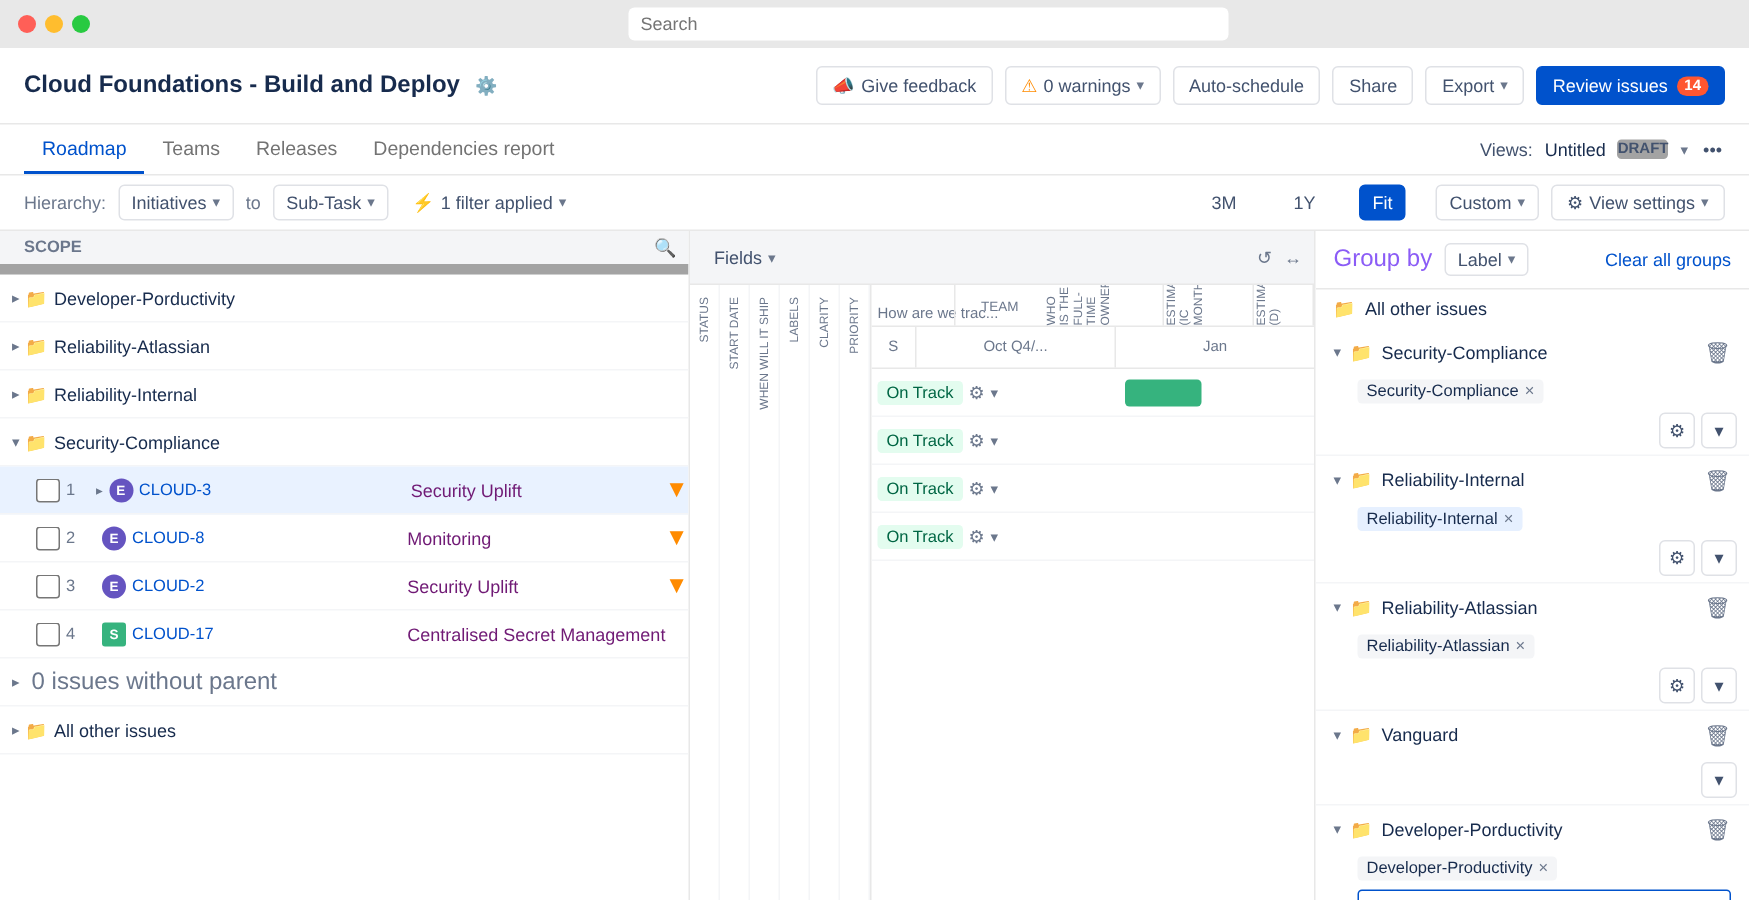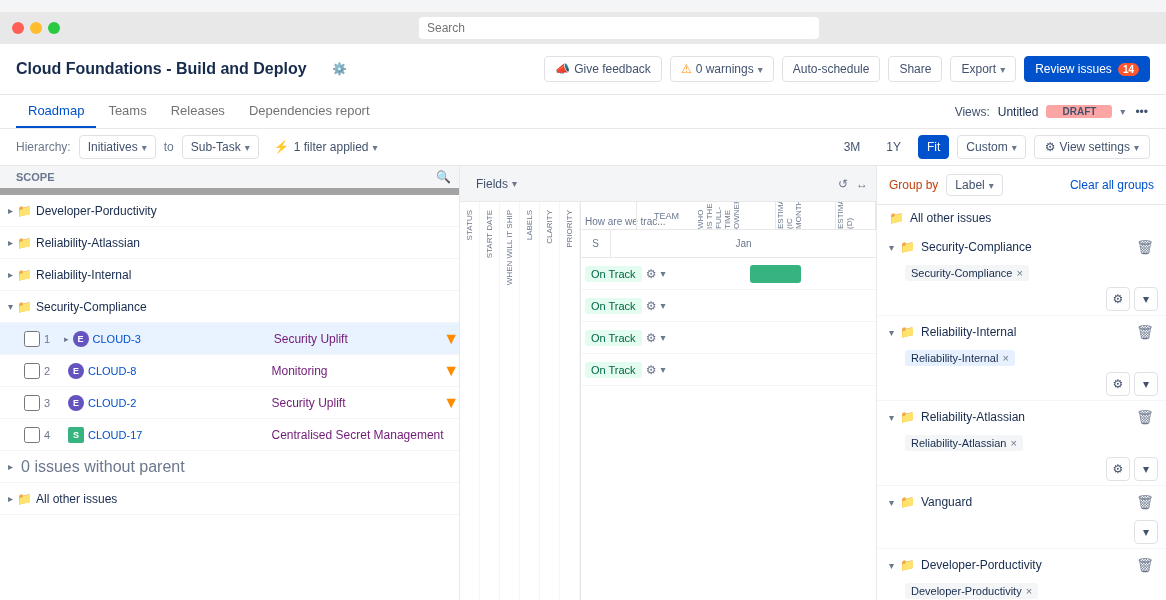--- a/index.html
+++ b/index.html
@@ -1,52 +1,52 @@
 <!DOCTYPE html>
 <html><head>
   <meta charset="utf-8">
   <style>
     * { box-sizing: border-box; margin: 0; padding: 0; }
     body { font-family: -apple-system, BlinkMacSystemFont, 'Segoe UI', sans-serif; font-size: 12px; background: #f4f5f7; overflow: hidden; }
 
     
-    .titlebar { background: #e8e8e8; height: 32px; display: flex; align-items: center; padding: 0 12px; gap: 24px; margin-top: 12px; }
+    .titlebar { background: #e8e8e8; height: 32px; display: flex; align-items: center; padding: 0 12px; gap: 24px; }
     .titlebar-dots { display: flex; gap: 6px; }
     .dot { width: 12px; height: 12px; border-radius: 50%; }
     .dot-red { background: #ff5f57; }
     .dot-yellow { background: #ffbd2e; }
     .dot-green { background: #28ca41; }
     .titlebar-search { flex: 1; max-width: 400px; margin: 0 auto; }
     .titlebar-search input { width: 100%; height: 22px; border-radius: 4px; border: none; background: #fff; padding: 0 8px; font-size: 12px; }
 
     
     .app { background: #fff; height: 568px; display: flex; flex-direction: column; }
 
     
     .header { display: flex; align-items: center; padding: 12px 16px; border-bottom: 1px solid #e8e8e8; gap: 8px; }
-    .header-title { font-size: 16px; font-weight: 600; color: #172b4d; flex: 1; display: flex; align-items: flex-start; gap: 24px; }
+    .header-title { font-size: 16px; font-weight: 600; color: #172b4d; flex: 1; display: flex; align-items: flex-start; gap: 8px; }
     .header-actions { display: flex; align-items: center; gap: 8px; }
     .btn { padding: 5px 10px; border-radius: 4px; border: 1px solid #dfe1e6; background: #fff; cursor: pointer; font-size: 12px; color: #42526e; display: flex; align-items: center; gap: 4px; white-space: nowrap; }
     .btn-primary { background: #0052cc; color: #fff; border-color: #0052cc; }
     .btn-warning { background: #fff; border-color: #dfe1e6; color: #42526e; }
     .badge { background: #ff5630; color: #fff; border-radius: 10px; padding: 1px 5px; font-size: 10px; font-weight: bold; }
 
     
     .nav-tabs { display: flex; align-items: center; padding: 0 16px; border-bottom: 1px solid #e8e8e8; }
     .nav-tab { padding: 8px 12px; font-size: 13px; color: #737373; cursor: pointer; border-bottom: 2px solid transparent; }
     .nav-tab.active { color: #0052cc; border-bottom-color: #0052cc; font-weight: 500; }
     .nav-views { margin-left: auto; display: flex; align-items: center; gap: 8px; font-size: 12px; color: #42526e; }
 
     
     .toolbar { display: flex; align-items: center; padding: 6px 16px; border-bottom: 1px solid #e8e8e8; gap: 8px; }
     .hierarchy-label { font-size: 12px; color: #6b778c; }
     .select-btn { padding: 4px 8px; border-radius: 4px; border: 1px solid #dfe1e6; background: #fff; cursor: pointer; font-size: 12px; color: #42526e; display: flex; align-items: center; gap: 4px; }
     .to-label { font-size: 12px; color: #6b778c; }
     .filter-btn { padding: 4px 8px; border-radius: 4px; border: none; background: none; cursor: pointer; font-size: 12px; color: #42526e; display: flex; align-items: center; gap: 4px; }
-    .timeline-controls { margin-left: auto; display: flex; align-items: center; gap: 8px; }
+    .timeline-controls { margin-left: auto; display: flex; align-items: center; gap: 20px; }
     .time-btn { padding: 4px 8px; border-radius: 4px; border: 1px solid transparent; background: none; cursor: pointer; font-size: 12px; color: #42526e; }
     .time-btn.active { background: #0052cc; color: #fff; border-color: #0052cc; }
     .view-settings-btn { padding: 4px 10px; border-radius: 4px; border: 1px solid #dfe1e6; background: #fff; cursor: pointer; font-size: 12px; color: #42526e; display: flex; align-items: center; gap: 4px; }
 
     
     .main { display: flex; flex: 1; overflow: hidden; }
 
     
     .issue-panel { width: 460px; flex-shrink: 0; border-right: 1px solid #e8e8e8; overflow-y: auto; overflow-x: hidden; }
 
@@ -70,21 +70,21 @@
     .group-label { font-size: 12px; font-weight: 500; color: #172b4d; }
 
     
     .gantt-panel { flex: 1; overflow: hidden; position: relative; }
     .gantt-header { display: flex; align-items: center; padding: 4px 8px; border-bottom: 1px solid #e8e8e8; background: #f4f5f7; height: 36px; }
     .fields-btn { padding: 4px 8px; border: none; background: none; cursor: pointer; font-size: 12px; color: #42526e; display: flex; align-items: center; gap: 4px; }
 
     
     .group-panel { width: 290px; flex-shrink: 0; border-left: 1px solid #e8e8e8; overflow-y: auto; background: #fff; }
     .group-panel-header { display: flex; align-items: center; padding: 8px 12px; border-bottom: 1px solid #e8e8e8; }
-    .group-by-label { font-size: 12px; color: #c2410c; }
+    .group-by-label { font-size: 16px; color: #8b5cf6; }
     .label-select { padding: 3px 8px; border-radius: 4px; border: 1px solid #dfe1e6; background: #fff; cursor: pointer; font-size: 12px; color: #42526e; display: flex; align-items: center; gap: 4px; }
     .clear-groups { margin-left: auto; font-size: 12px; color: #0052cc; cursor: pointer; }
 
     
     .group-item { border-bottom: 1px solid #f4f5f7; }
     .group-item-header { display: flex; align-items: center; padding: 8px 12px; cursor: pointer; gap: 6px; }
     .group-item-title { font-size: 12px; font-weight: 500; color: #172b4d; flex: 1; }
     .group-item-delete { color: #6b778c; cursor: pointer; font-size: 14px; }
     .group-tag { display: inline-flex; align-items: center; gap: 4px; background: #f4f5f7; border-radius: 3px; padding: 2px 6px; font-size: 11px; color: #172b4d; margin: 2px 4px 4px 28px; }
     .group-tag-x { color: #6b778c; cursor: pointer; }
@@ -154,21 +154,21 @@
   </div>
 
   <div class="nav-tabs">
     <div class="nav-tab active">Roadmap</div>
     <div class="nav-tab">Teams</div>
     <div class="nav-tab">Releases</div>
     <div class="nav-tab">Dependencies report</div>
     <div class="nav-views">
       <span>Views:</span>
       <span style="font-weight:500;color:#172b4d;">Untitled</span>
-      <span style="background:#fca5a5;color:#42526e;padding:1px 16px;border-radius:3px;font-size:10px;font-weight:bold;">DRAFT</span>
+      <span style="background:#a3a3a3;color:#42526e;padding:1px 0;border-radius:3px;font-size:10px;font-weight:bold;">DRAFT</span>
       <span class="chevron chevron-down"></span>
       <button class="btn" style="border:none;background:none;padding:2px;">•••</button>
     </div>
   </div>
 
   <div class="toolbar">
     <span class="hierarchy-label">Hierarchy:</span>
     <button class="select-btn">
       <span>Initiatives</span>
       <span class="chevron chevron-down"></span>
@@ -323,20 +323,21 @@
             <div style="position:absolute;right:0;top:0;display:flex;height:100%;">
               <div style="width:60px;border-left:1px solid #e8e8e8;display:flex;align-items:center;justify-content:center;font-size:9px;color:#6b778c;">TEAM</div>
               <div style="width:80px;border-left:1px solid #e8e8e8;writing-mode:vertical-rl;transform:rotate(180deg);font-size:8px;color:#6b778c;overflow:hidden;max-height:60px;">WHO IS THE FULL-TIME OWNER?</div>
               <div style="width:60px;border-left:1px solid #e8e8e8;writing-mode:vertical-rl;transform:rotate(180deg);font-size:8px;color:#6b778c;overflow:hidden;max-height:60px;">ESTIMATE (IC MONTHS)</div>
               <div style="width:40px;border-left:1px solid #e8e8e8;writing-mode:vertical-rl;transform:rotate(180deg);font-size:8px;color:#6b778c;overflow:hidden;max-height:60px;">ESTIMATES (D)</div>
             </div>
           </div>
 
           <div style="height:28px;border-bottom:1px solid #e8e8e8;display:flex;">
             <div style="flex:0 0 30px;border-right:1px solid #e8e8e8;display:flex;align-items:center;justify-content:center;font-size:10px;color:#6b778c;">S</div>
+            <div style="flex:1;border-right:1px solid #e8e8e8;display:flex;align-items:center;justify-content:center;font-size:10px;color:#6b778c;">Oct Q4/...</div>
             <div style="flex:1;display:flex;align-items:center;justify-content:center;font-size:10px;color:#6b778c;">Jan</div>
           </div>
 
           <div style="position:relative;">
 
             <div style="height:32px;display:flex;align-items:center;border-bottom:1px solid #f4f5f7;padding:0 4px;gap:4px;">
               <span class="track-badge">On Track</span>
               <span style="color:#6b778c;cursor:pointer;font-size:12px;">⚙</span>
               <span class="chevron chevron-down" style="font-size:10px;color:#6b778c;"></span>
 

